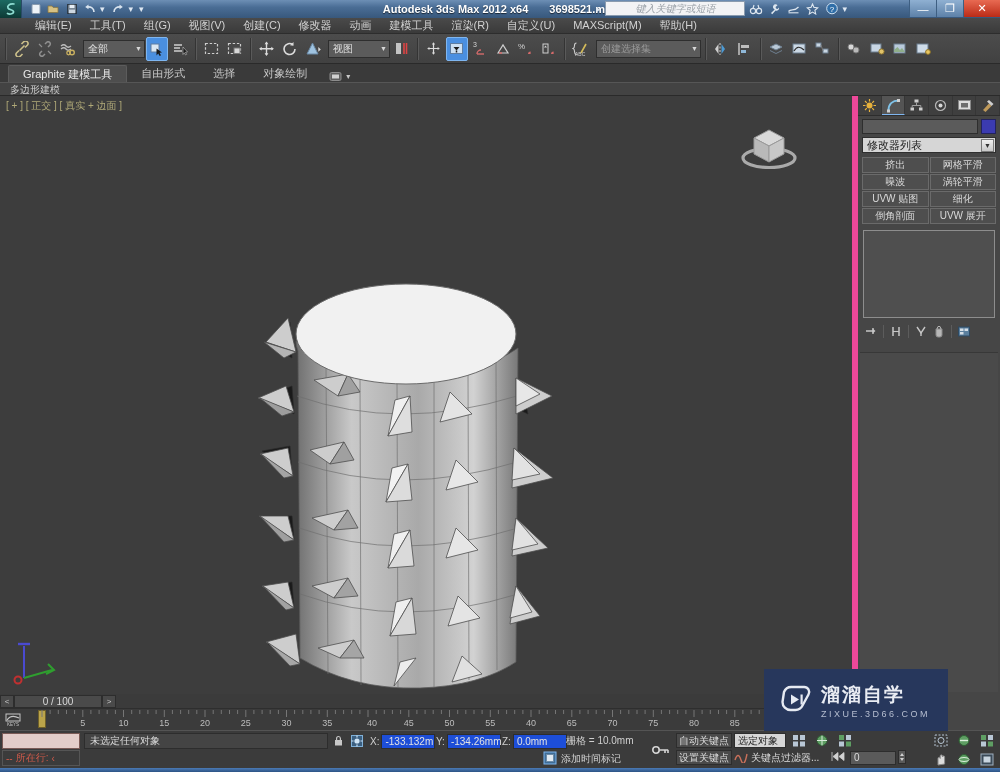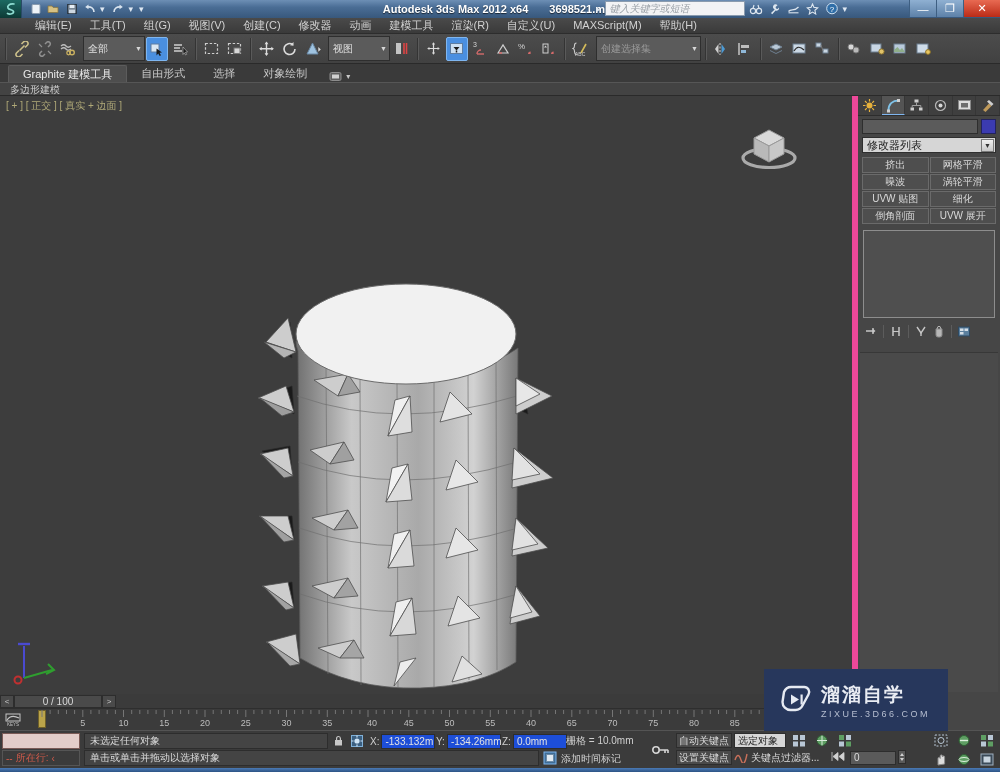--- a/index.html
+++ b/index.html
@@ -43,21 +43,21 @@
   .title-file { color:#ffffff; }
   .search-wrap {
     position:absolute; right:150px; top:1px;
     display:flex; align-items:center; gap:2px;
   }
   .qat-dropdown { color:#dfe8f2; font-size:9px; margin-right:3px;}
   .search-box {
     width:140px; height:15px; background:#f2f3f5;
     border:1px solid #8a9bae; font-size:10px; color:#9aa1a8;
     font-style: italic;
-    padding:0 3px; line-height:14px; overflow:hidden; white-space:nowrap;
+    padding:0 3px; line-height:14px; overflow:hidden; white-space:nowrap;text-align:center;
   }
   .tb-ico { width:17px; height:15px; display:flex; align-items:center; justify-content:center; color:#e9eef4;}
   .winbtns { position:absolute; right:0; top:0; display:flex; height:18px;}
   .winbtn {
     width:27px; height:17px; margin-top:0;
     display:flex;align-items:center;justify-content:center;
     font-size:11px; color:#fff;
     background: linear-gradient(180deg,#8fb0d2,#5d81a8);
     border-left:1px solid #3e5f82;
   }
@@ -81,21 +81,21 @@
   }
   .tbtn {
     width:22px; height:24px;
     display:flex; align-items:center; justify-content:center;
     border:1px solid transparent; border-radius:2px;
     color:#cfcfcf;
   }
   .tbtn.active { background:#4a8fe0; border-color:#7fb6f0; }
   .tsep { width:2px; height:22px; background:#343434; border-right:1px solid #5a5a5a; margin:0 3px;}
   .tcombo {
-    height:25px; background:#5b5b5b; border:1px solid #2e2e2e;
+    height:18px; background:#5b5b5b; border:1px solid #2e2e2e;
     display:flex; align-items:center; justify-content:space-between;
     padding:0 2px 0 4px; font-size:10px; color:#e0e0e0; min-width:62px;
   }
   .tcombo .arw { font-size:7px; color:#d8d8d8; }
   .tcombo.wide { min-width:105px; }
   .tcombo.gray-text { color:#9a9a9a; }
 
   
   .ribbon {
     position:absolute; left:0; top:64px; width:1000px; height:32px;
@@ -1043,21 +1043,20 @@
 
   <div class="statusbar">
     <div class="sb-listener"></div>
     <div class="sb-listener2">
       <span>--</span>
       <span>所在行:</span>
       <span>‹</span>
     </div>
 
     <div class="sb-prompt1">未选定任何对象</div>
-    <div class="sb-prompt2">单击或单击并拖动以选择对象</div>
 
     <div class="sb-lock">
       <svg width="13" height="13" viewBox="0 0 13 13">
           <rect x="3" y="6" width="7" height="5.5" fill="#c8c8c8"></rect>
           <path d="M4.6 6 V4.4 a1.9 1.9 0 0 1 3.8 0 V6" fill="none" stroke="#c8c8c8" stroke-width="1.2"></path>
         </svg>
     </div>
     <div class="sb-sel">
       <svg width="14" height="14" viewBox="0 0 14 14">
           <rect x="1.5" y="1.5" width="11" height="11" fill="#3b5f80" stroke="#7fb0d8"></rect>

